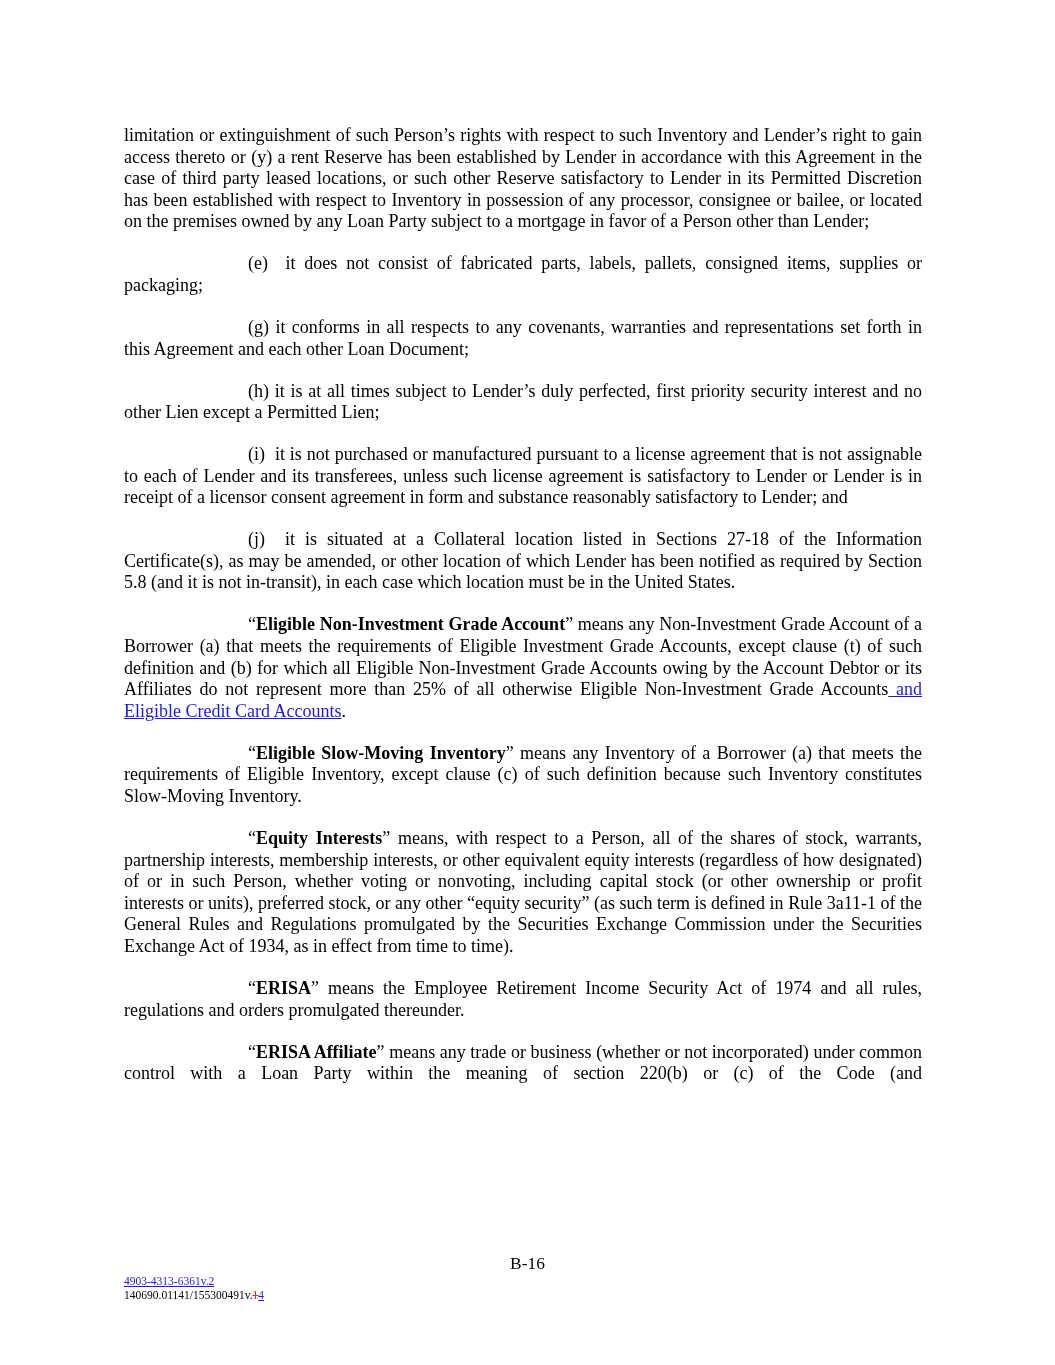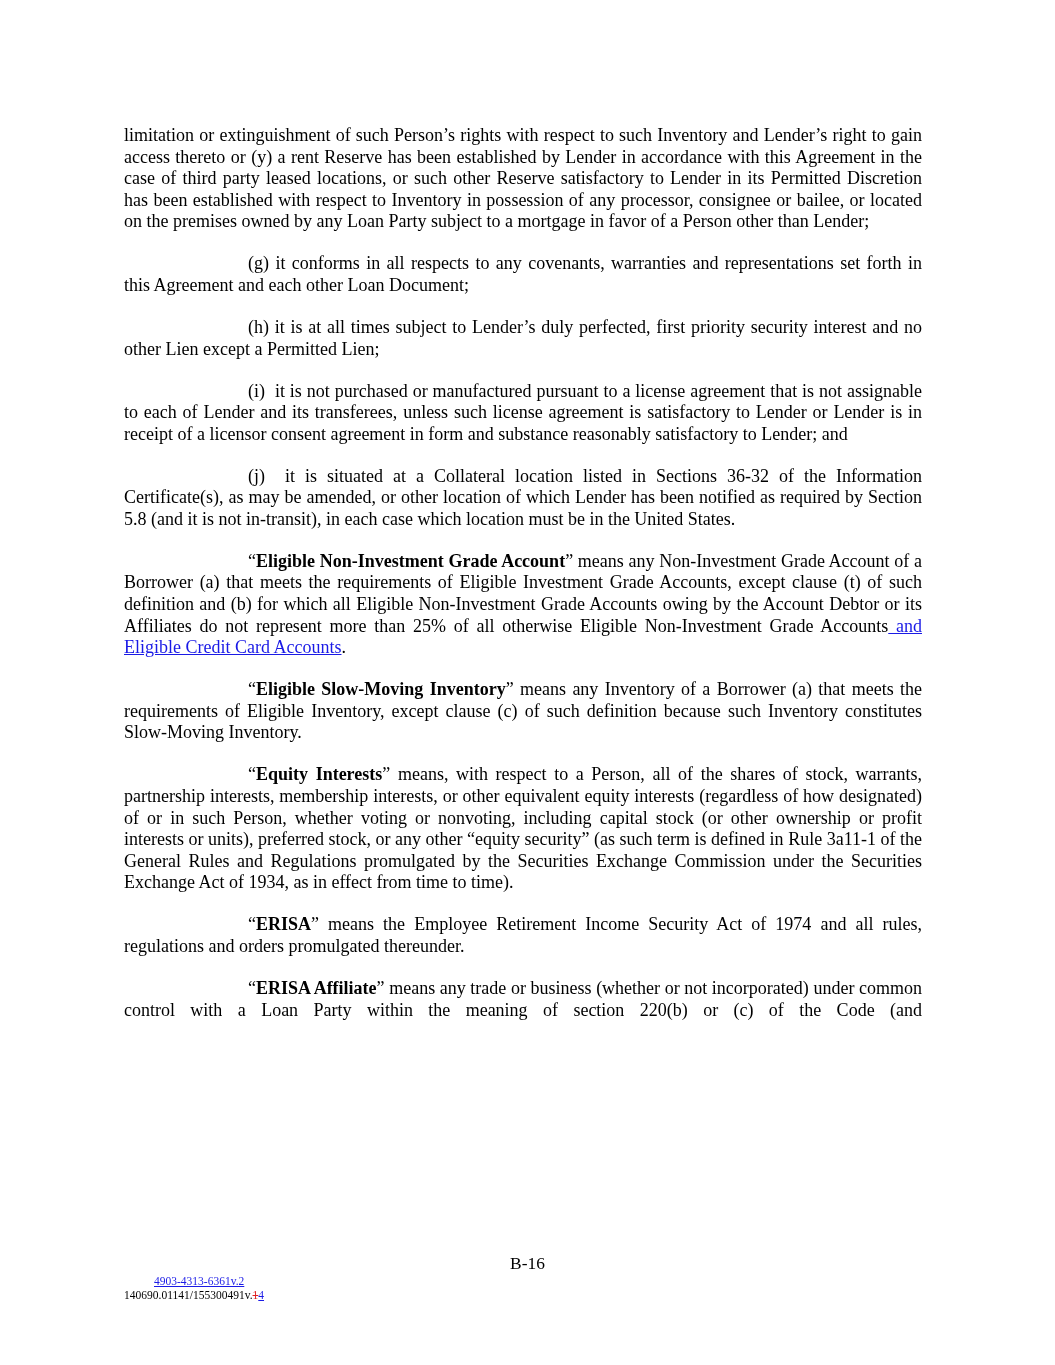--- a/index.html
+++ b/index.html
@@ -50,47 +50,47 @@
     .footer {
       position: absolute;
       left: 124px;
       top: 1275px;
       font-size: 11.5px;
       line-height: 13.5px;
     }
     .footer .docid-new {
       color: #1a1ae6;
       text-decoration: underline;
-      margin-left: 30px;
     }
     .footer .del {
       color: #e02020;
       text-decoration: line-through;
     }
     .footer .add {
       color: #1a1ae6;
       text-decoration: underline;
     }
   </style>
 </head>
 <body>
 
 <div class="page">
 
   <p class="para">limitation or extinguishment of such Person’s rights with respect to such Inventory and Lender’s right to gain access thereto or (y) a rent Reserve has been established by Lender in accordance with this Agreement in the case of third party leased locations, or such other Reserve satisfactory to Lender in its Permitted Discretion has been established with respect to Inventory in possession of any processor, consignee or bailee, or located on the premises owned by any Loan Party subject to a mortgage in favor of a Person other than Lender;</p>
 
+  <p class="para indent"><span>(e)</span>&nbsp; <span>it does not consist of fabricated parts, labels, pallets, consigned items, supplies or packaging;</span></p>
 
 
   <p class="para indent"><span>(g)</span> <span>it conforms in all respects to any covenants, warranties and representations set forth in this Agreement and each other Loan Document;</span></p>
 
   <p class="para indent"><span>(h)</span> <span>it is at all times subject to Lender’s duly perfected, first priority security interest and no other Lien except a Permitted Lien;</span></p>
 
   <p class="para indent"><span>(i)</span>&nbsp; <span>it is not purchased or manufactured pursuant to a license agreement that is not assignable to each of Lender and its transferees, unless such license agreement is satisfactory to Lender or Lender is in receipt of a licensor consent agreement in form and substance reasonably satisfactory to Lender; and</span></p>
 
-  <p class="para indent"><span>(j)</span>&nbsp; <span>it is situated at a Collateral location listed in Sections 36-32 of the Information Certificate(s), as may be amended, or other location of which Lender has been notified as required by Section 5.8 (and it is not in-transit), in each case which location must be in the United States.</span></p>
+  <p class="para indent"><span>(j)</span>&nbsp; <span>it is situated at a Collateral location listed in Sections 27-18 of the Information Certificate(s), as may be amended, or other location of which Lender has been notified as required by Section 5.8 (and it is not in-transit), in each case which location must be in the United States.</span></p>
 
   <p class="para indent"><span>“</span><span class="term">Eligible Non-Investment Grade Account</span><span>”</span><span> means any Non-Investment Grade Account of a Borrower (a) that meets the requirements of Eligible Investment Grade Accounts, except clause (t) of such definition and (b) for which all Eligible Non-Investment Grade Accounts owing by the Account Debtor or its Affiliates do not represent more than 25% of all otherwise Eligible Non-Investment Grade Accounts</span><span class="ins"> and Eligible Credit Card Accounts</span><span>.</span></p>
 
   <p class="para indent"><span>“</span><span class="term">Eligible Slow-Moving Inventory</span><span>”</span><span> means any Inventory of a Borrower (a) that meets the requirements of Eligible Inventory, except clause (c) of such definition because such Inventory constitutes Slow-Moving Inventory.</span></p>
 
   <p class="para indent"><span>“</span><span class="term">Equity Interests</span><span>”</span><span> means, with respect to a Person, all of the shares of stock, warrants, partnership interests, membership interests, or other equivalent equity interests (regardless of how designated) of or in such Person, whether voting or nonvoting, including capital stock (or other ownership or profit interests or units), preferred stock, or any other “equity security” (as such term is defined in Rule 3a11-1 of the General Rules and Regulations promulgated by the Securities Exchange Commission under the Securities Exchange Act of 1934, as in effect from time to time).</span></p>
 
   <p class="para indent"><span>“</span><span class="term">ERISA</span><span>”</span><span> means the Employee Retirement Income Security Act of 1974 and all rules, regulations and orders promulgated thereunder.</span></p>
 
   <p class="para indent" style="text-align-last: justify;"><span>“</span><span class="term">ERISA Affiliate</span><span>”</span><span> means any trade or business (whether or not incorporated) under common control with a Loan Party within the meaning of section 220(b) or (c) of the Code (and</span></p>

